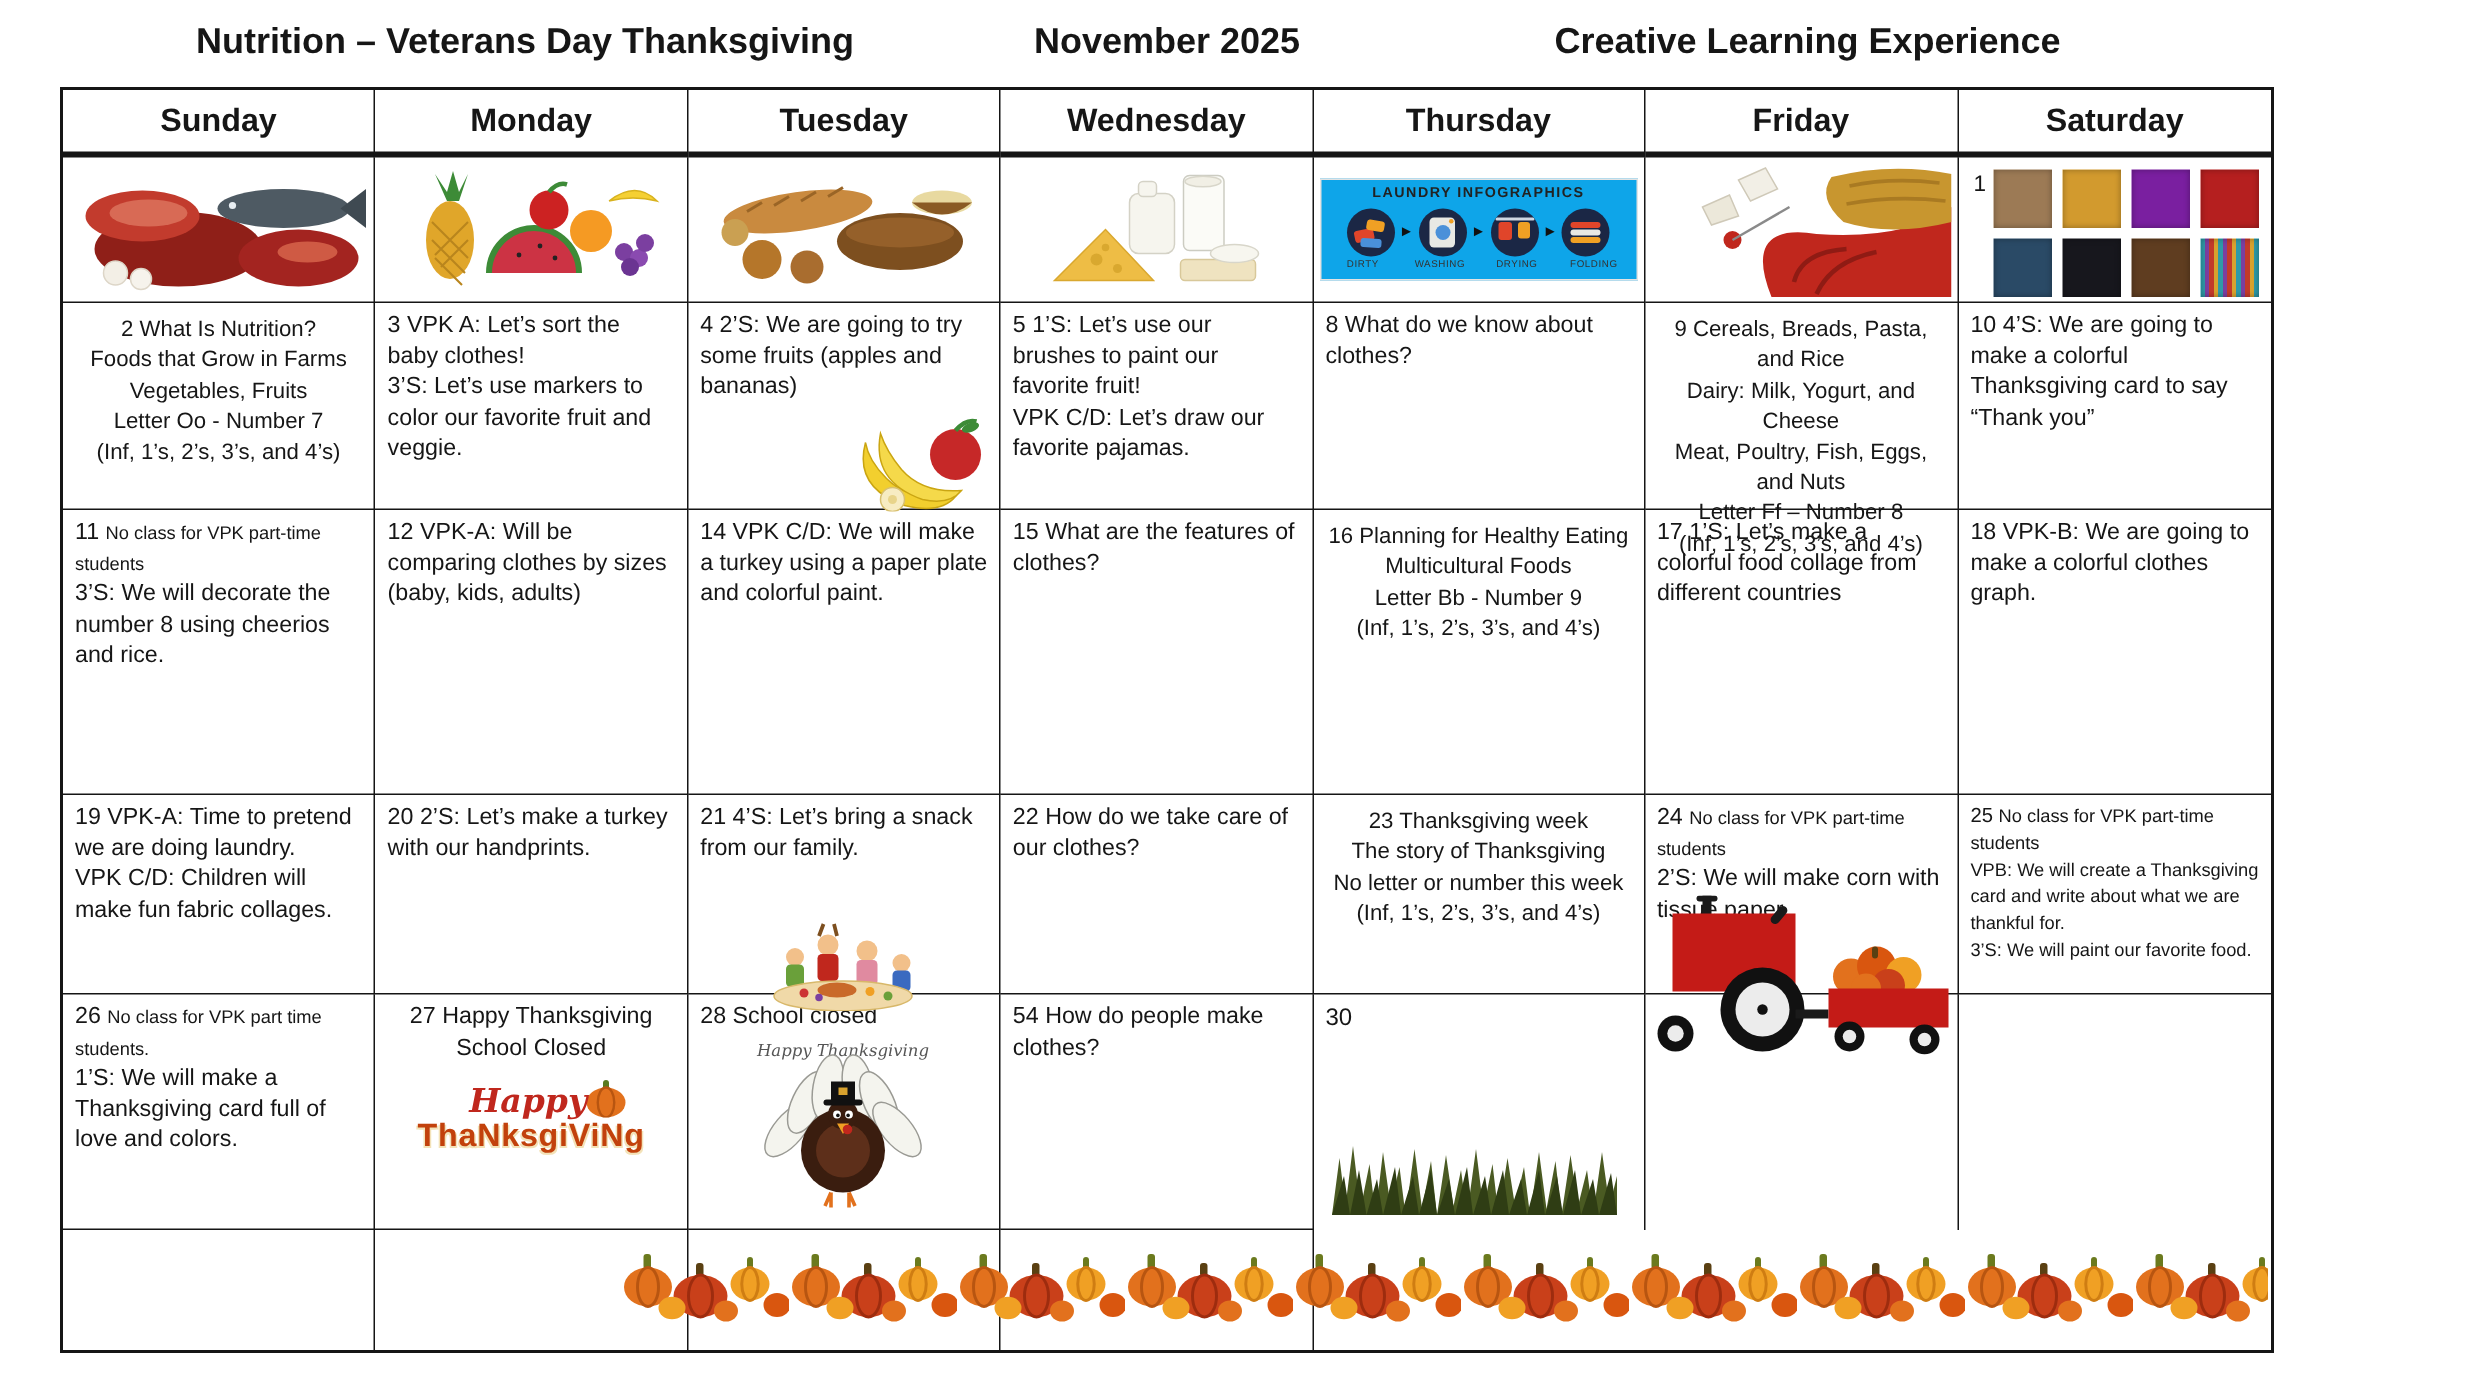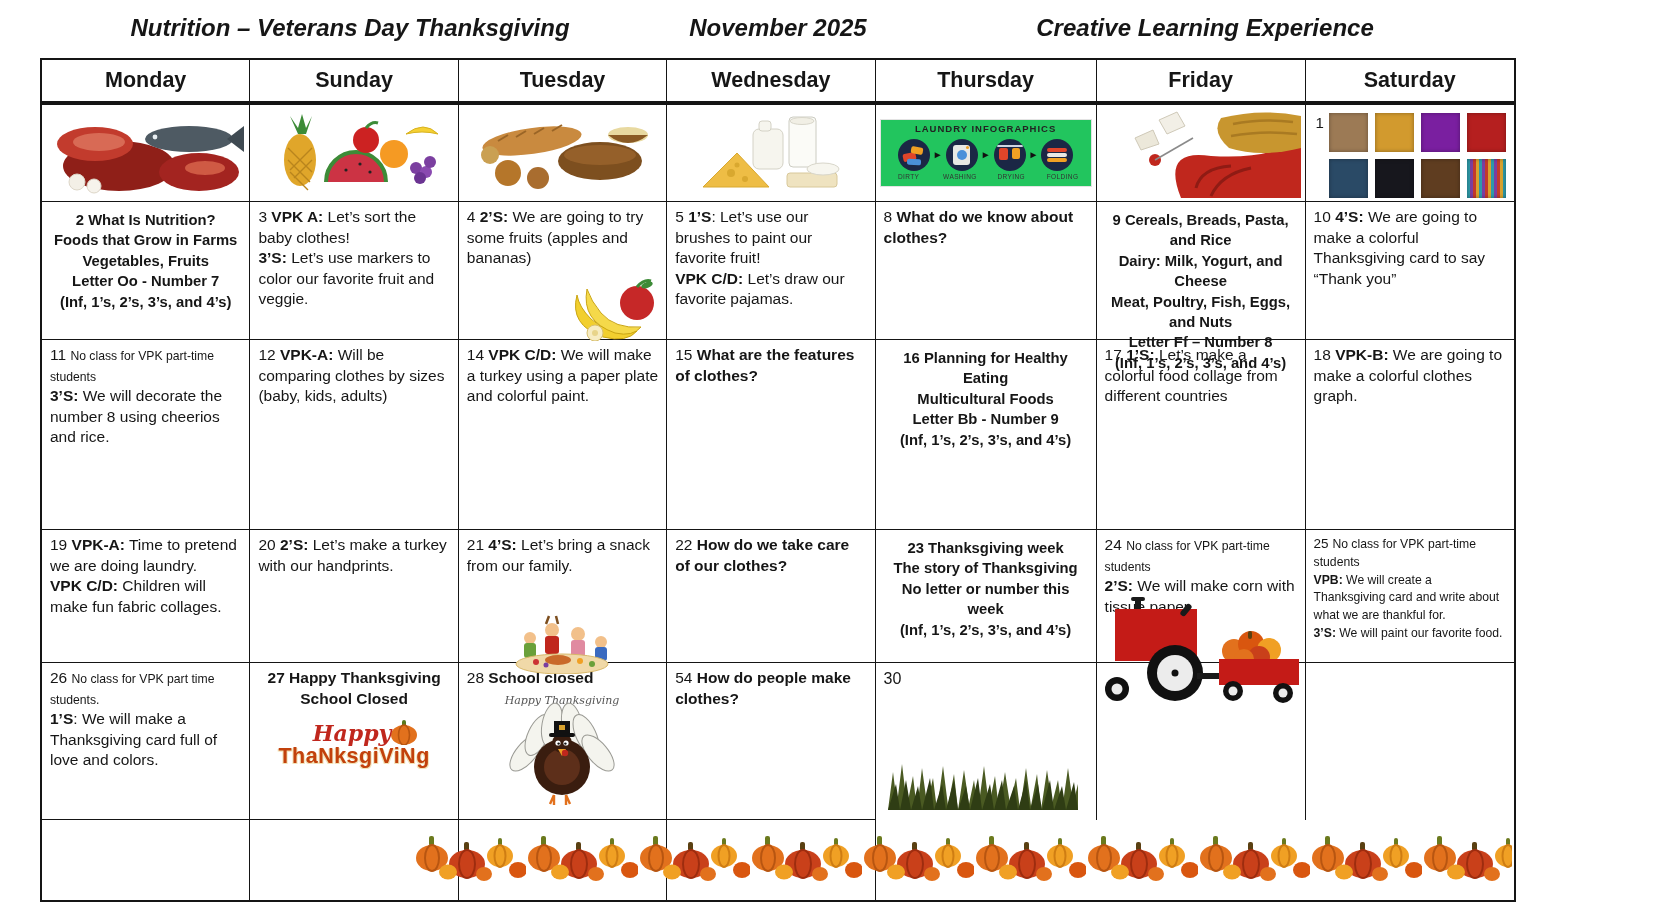--- a/index.html
+++ b/index.html
@@ -1,35 +1,35 @@
 <!DOCTYPE html>
 <html><head>
 <meta charset="utf-8">
 <style>
   html,body{margin:0;padding:0;background:#fff;}
   body{width:1657px;height:920px;position:relative;font-family:"Liberation Sans",sans-serif;color:#161616;overflow:hidden;}
-  .title{position:absolute;top:14px;transform:translateX(-50%);font-size:24px;font-weight:bold;white-space:nowrap;font-style:italic;}
+  .title{position:absolute;top:14px;transform:translateX(-50%);font-size:24px;font-weight:bold;white-space:nowrap;}
   #t-left{left:350px;} #t-center{left:778px;} #t-right{left:1205px;}
   .cal{position:absolute;left:40px;top:58px;width:1472px;height:840px;border:2.5px solid #151515;
        display:grid;grid-template-columns:repeat(7,1fr);
        grid-template-rows:45px 97px 138px 190px 133px 157px auto;}
   .cell{border-right:1.5px solid #151515;border-bottom:1.5px solid #151515;position:relative;
         padding:5px 8px 4px 8px;font-size:15.5px;line-height:1.33;overflow:visible;}
   .cell:nth-child(7n){border-right:none;}
   .hd{display:flex;align-items:center;justify-content:center;font-weight:bold;font-size:21.5px;
       padding:0;border-bottom:4px solid #151515;}
   .imgc{display:flex;align-items:center;justify-content:center;padding:4px;}
   .sunC{font-weight:bold;text-align:center;font-size:14.8px;line-height:1.38;padding-top:8px;}
   .ctr{text-align:center;}
   .f13{font-size:13.5px;line-height:1.32;}
-  .b{font-weight:bold;}
+  .b{font-weight:normal;}
   .sm{font-size:12.2px;margin-top:24px;}
   .botc{border-bottom:none;}
   
-  .laundry{width:202px;background:#22c55e;border:1px solid #e3e3e3;padding:3px 4px 4px;text-align:center;}
+  .laundry{width:202px;background:#0ea5e9;border:1px solid #e3e3e3;padding:3px 4px 4px;text-align:center;}
   .l-title{font-size:9.5px;font-weight:bold;letter-spacing:1px;color:#222;margin-bottom:3px;}
   .l-row{display:flex;align-items:center;justify-content:center;gap:3px;}
   .l-circ{width:32px;height:32px;border-radius:50%;background:#1b2745;position:relative;overflow:hidden;flex:none;}
   .l-arrow{font-size:10px;color:#111;line-height:1;}
   .l-labels{display:flex;justify-content:space-between;padding:2px 6px 0 6px;}
   .l-lab{font-size:6.5px;color:#333;width:36px;letter-spacing:.4px;}
   .chip{position:absolute;border-radius:2px;}
   
   .swwrap{position:relative;width:100%;height:100%;}
   .satnum{position:absolute;left:6px;top:4px;font-size:15px;}
@@ -50,22 +50,22 @@
 </style>
 </head>
 <body>
 
 <div class="title" id="t-left">Nutrition – Veterans Day Thanksgiving</div>
 <div class="title" id="t-center">November 2025</div>
 <div class="title" id="t-right">Creative Learning Experience</div>
 
 <div class="cal">
 
+  <div class="cell hd">Sunday</div>
   <div class="cell hd">Monday</div>
-  <div class="cell hd">Sunday</div>
   <div class="cell hd">Tuesday</div>
   <div class="cell hd">Wednesday</div>
   <div class="cell hd">Thursday</div>
   <div class="cell hd">Friday</div>
   <div class="cell hd">Saturday</div>
 
   <div class="cell imgc">
     <svg width="198" height="86" viewBox="0 0 198 86">
       <ellipse cx="72" cy="56" rx="56" ry="25" fill="#8f1f18"></ellipse>
       <ellipse cx="48" cy="34" rx="38" ry="17" fill="#c23b2d"></ellipse>

